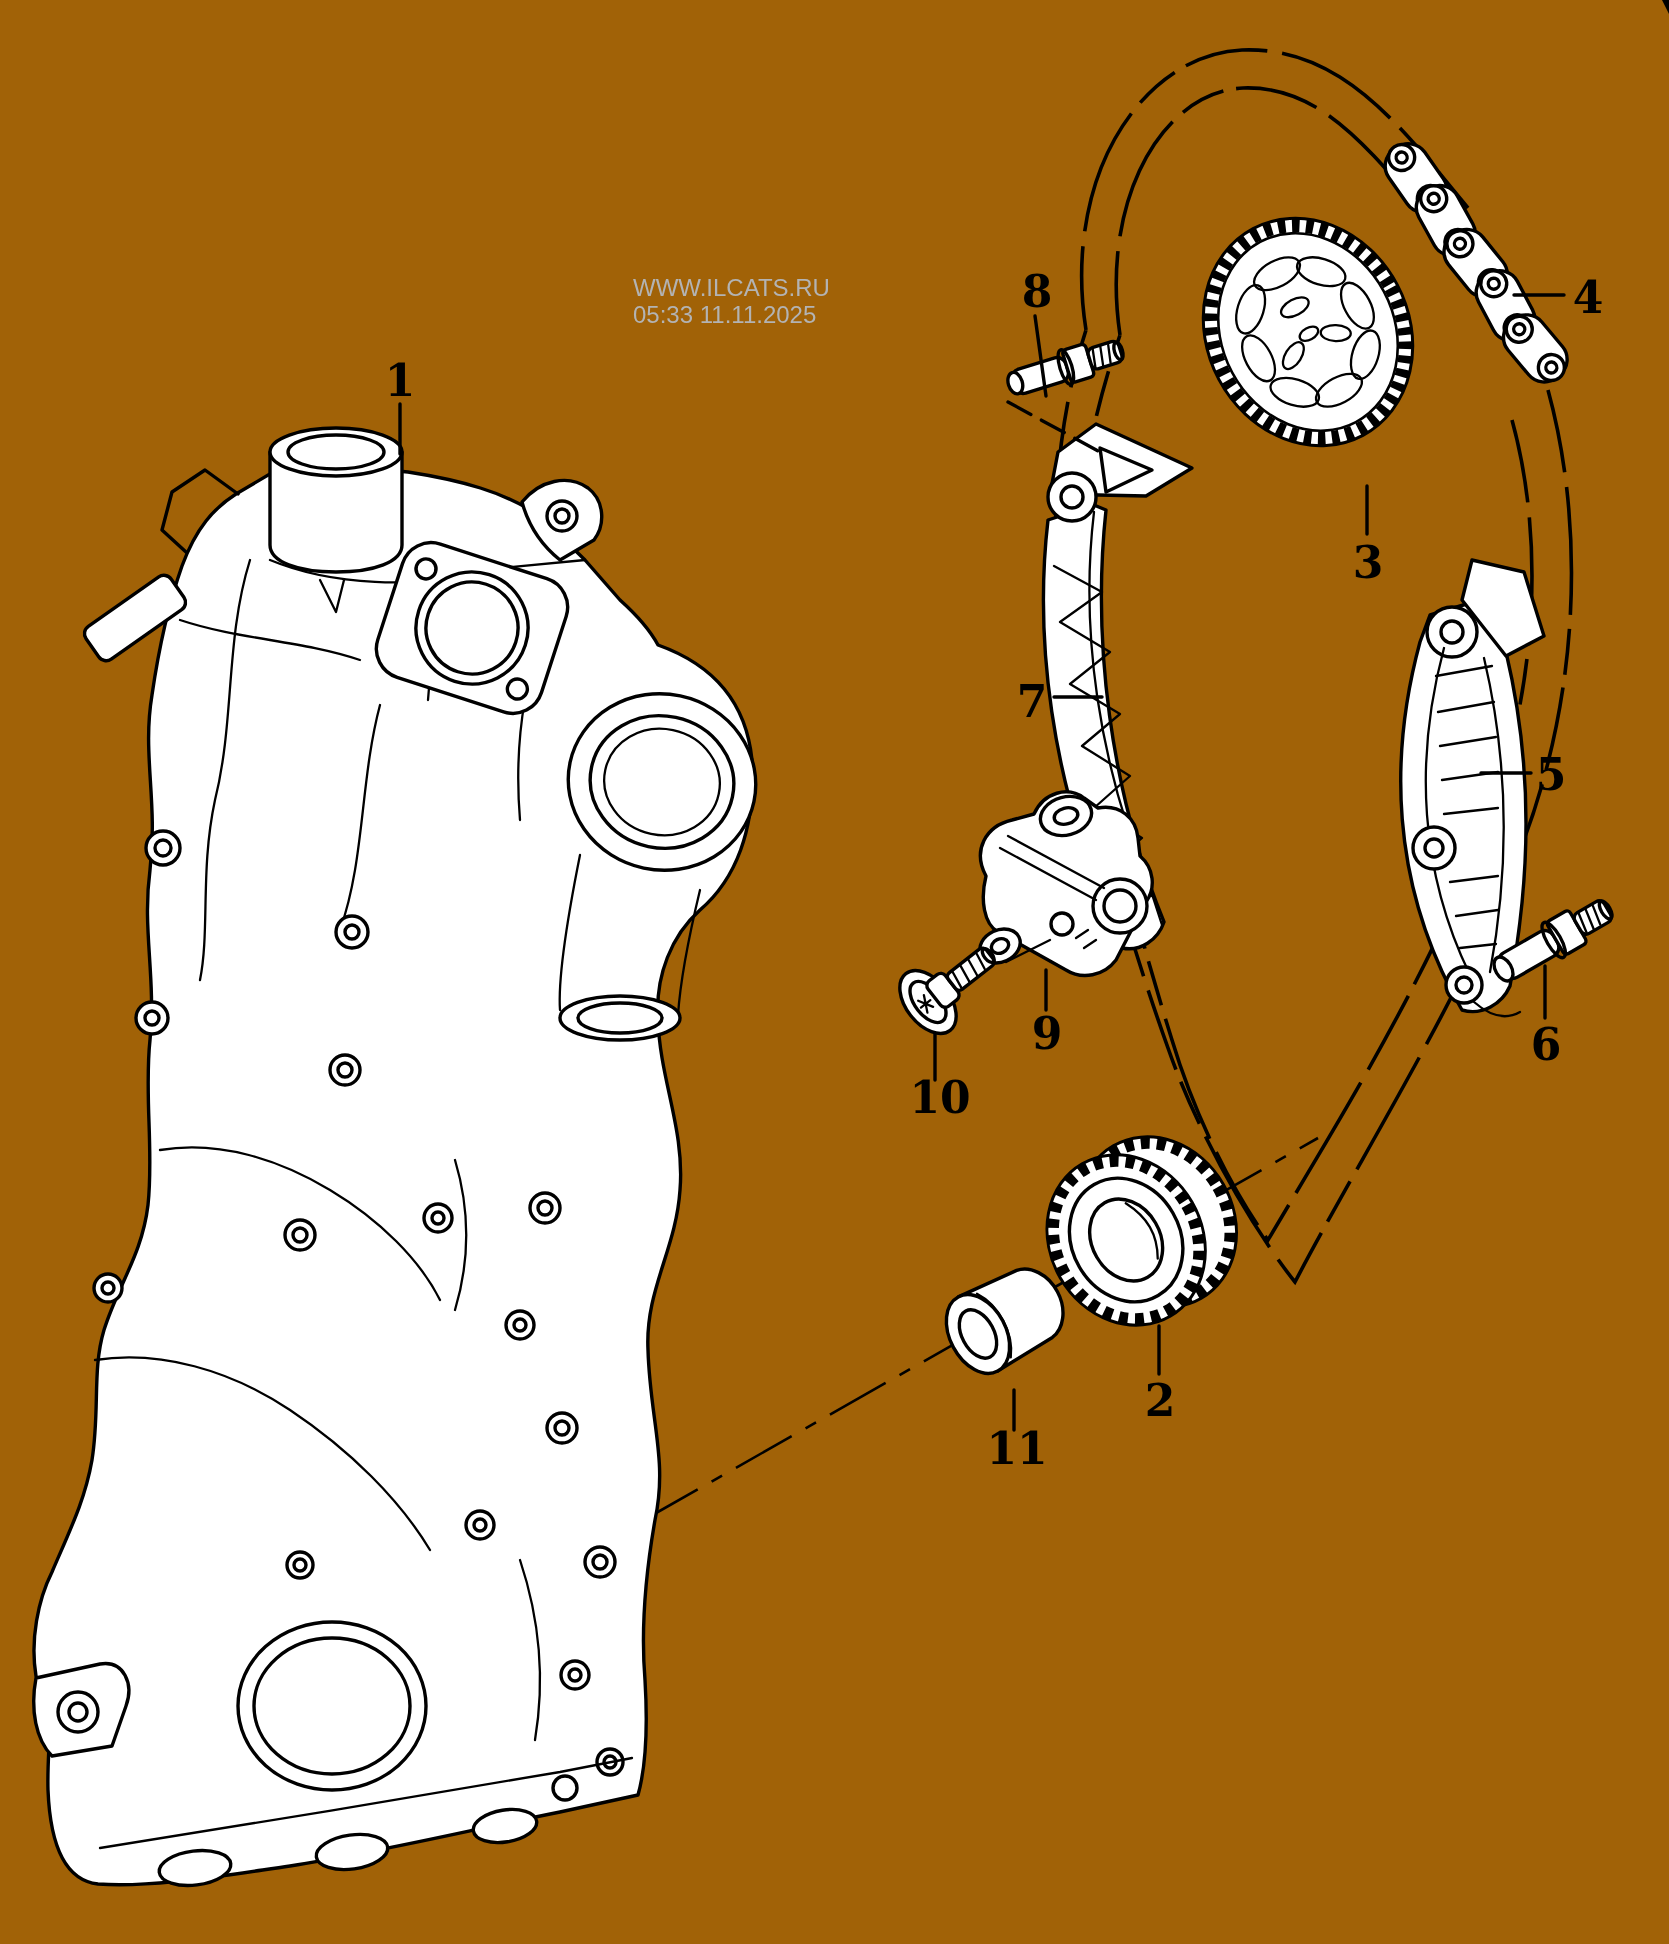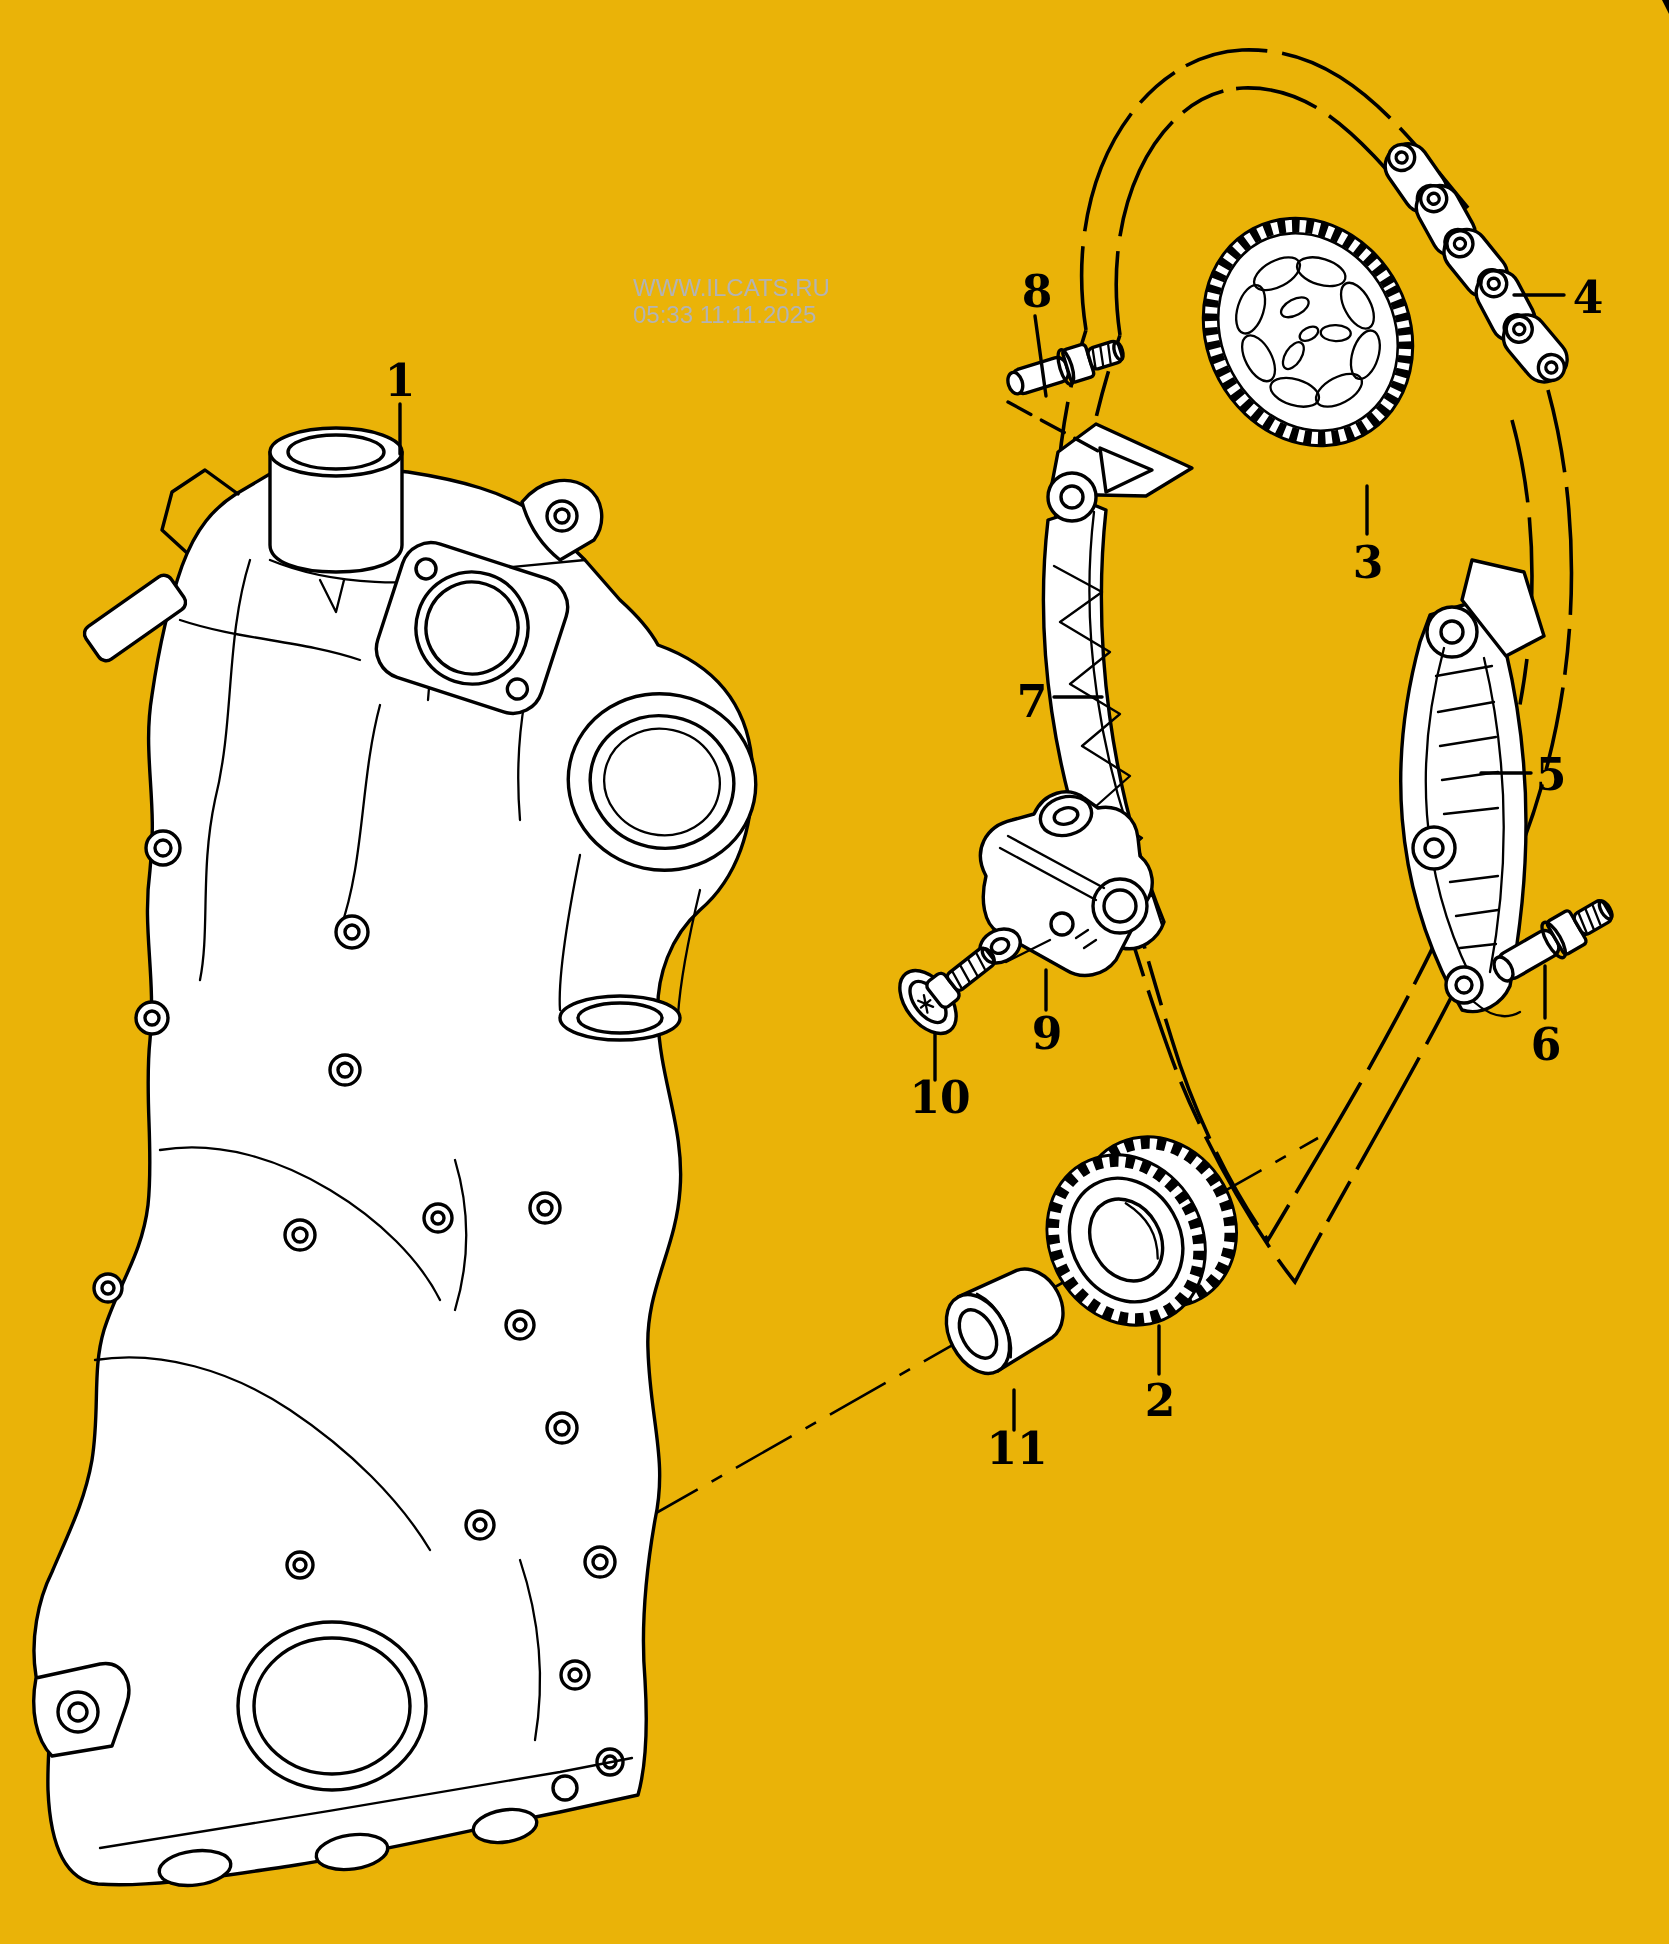--- a/index.html
+++ b/index.html
@@ -1,16 +1,16 @@
 <!DOCTYPE html>
 <html><head>
 <meta charset="utf-8">
 <style>
   html,body{margin:0;padding:0;background:#ffffff;}
-  .stage{position:relative;width:1669px;height:1944px;background:#eab308;overflow:hidden;}
+  .stage{position:relative;width:1669px;height:1944px;background:#a16207;overflow:hidden;}
   svg{position:absolute;left:0;top:0;}
   .s{stroke:#000;fill:none;stroke-width:3.4;stroke-linecap:round;stroke-linejoin:round;}
   .w{fill:#fff;}
   .thin{stroke-width:2.3;}
   .teeth{stroke:#000;fill:none;stroke-width:14;stroke-dasharray:7.5 6.5;}
   .teeth2{stroke:#000;fill:none;stroke-width:12;stroke-dasharray:9 7;}
   .chain{stroke:#000;fill:none;stroke-width:3.6;stroke-dasharray:84 15 128 14 46 13;}
   .axis{stroke:#000;fill:none;stroke-width:2.6;stroke-dasharray:64 16 12 16;}
   .leader{stroke:#000;stroke-width:3.4;fill:none;stroke-linecap:round;}
   .callout{font:700 44px "DejaVu Serif", serif;fill:#000;text-anchor:middle;dominant-baseline:central;}

